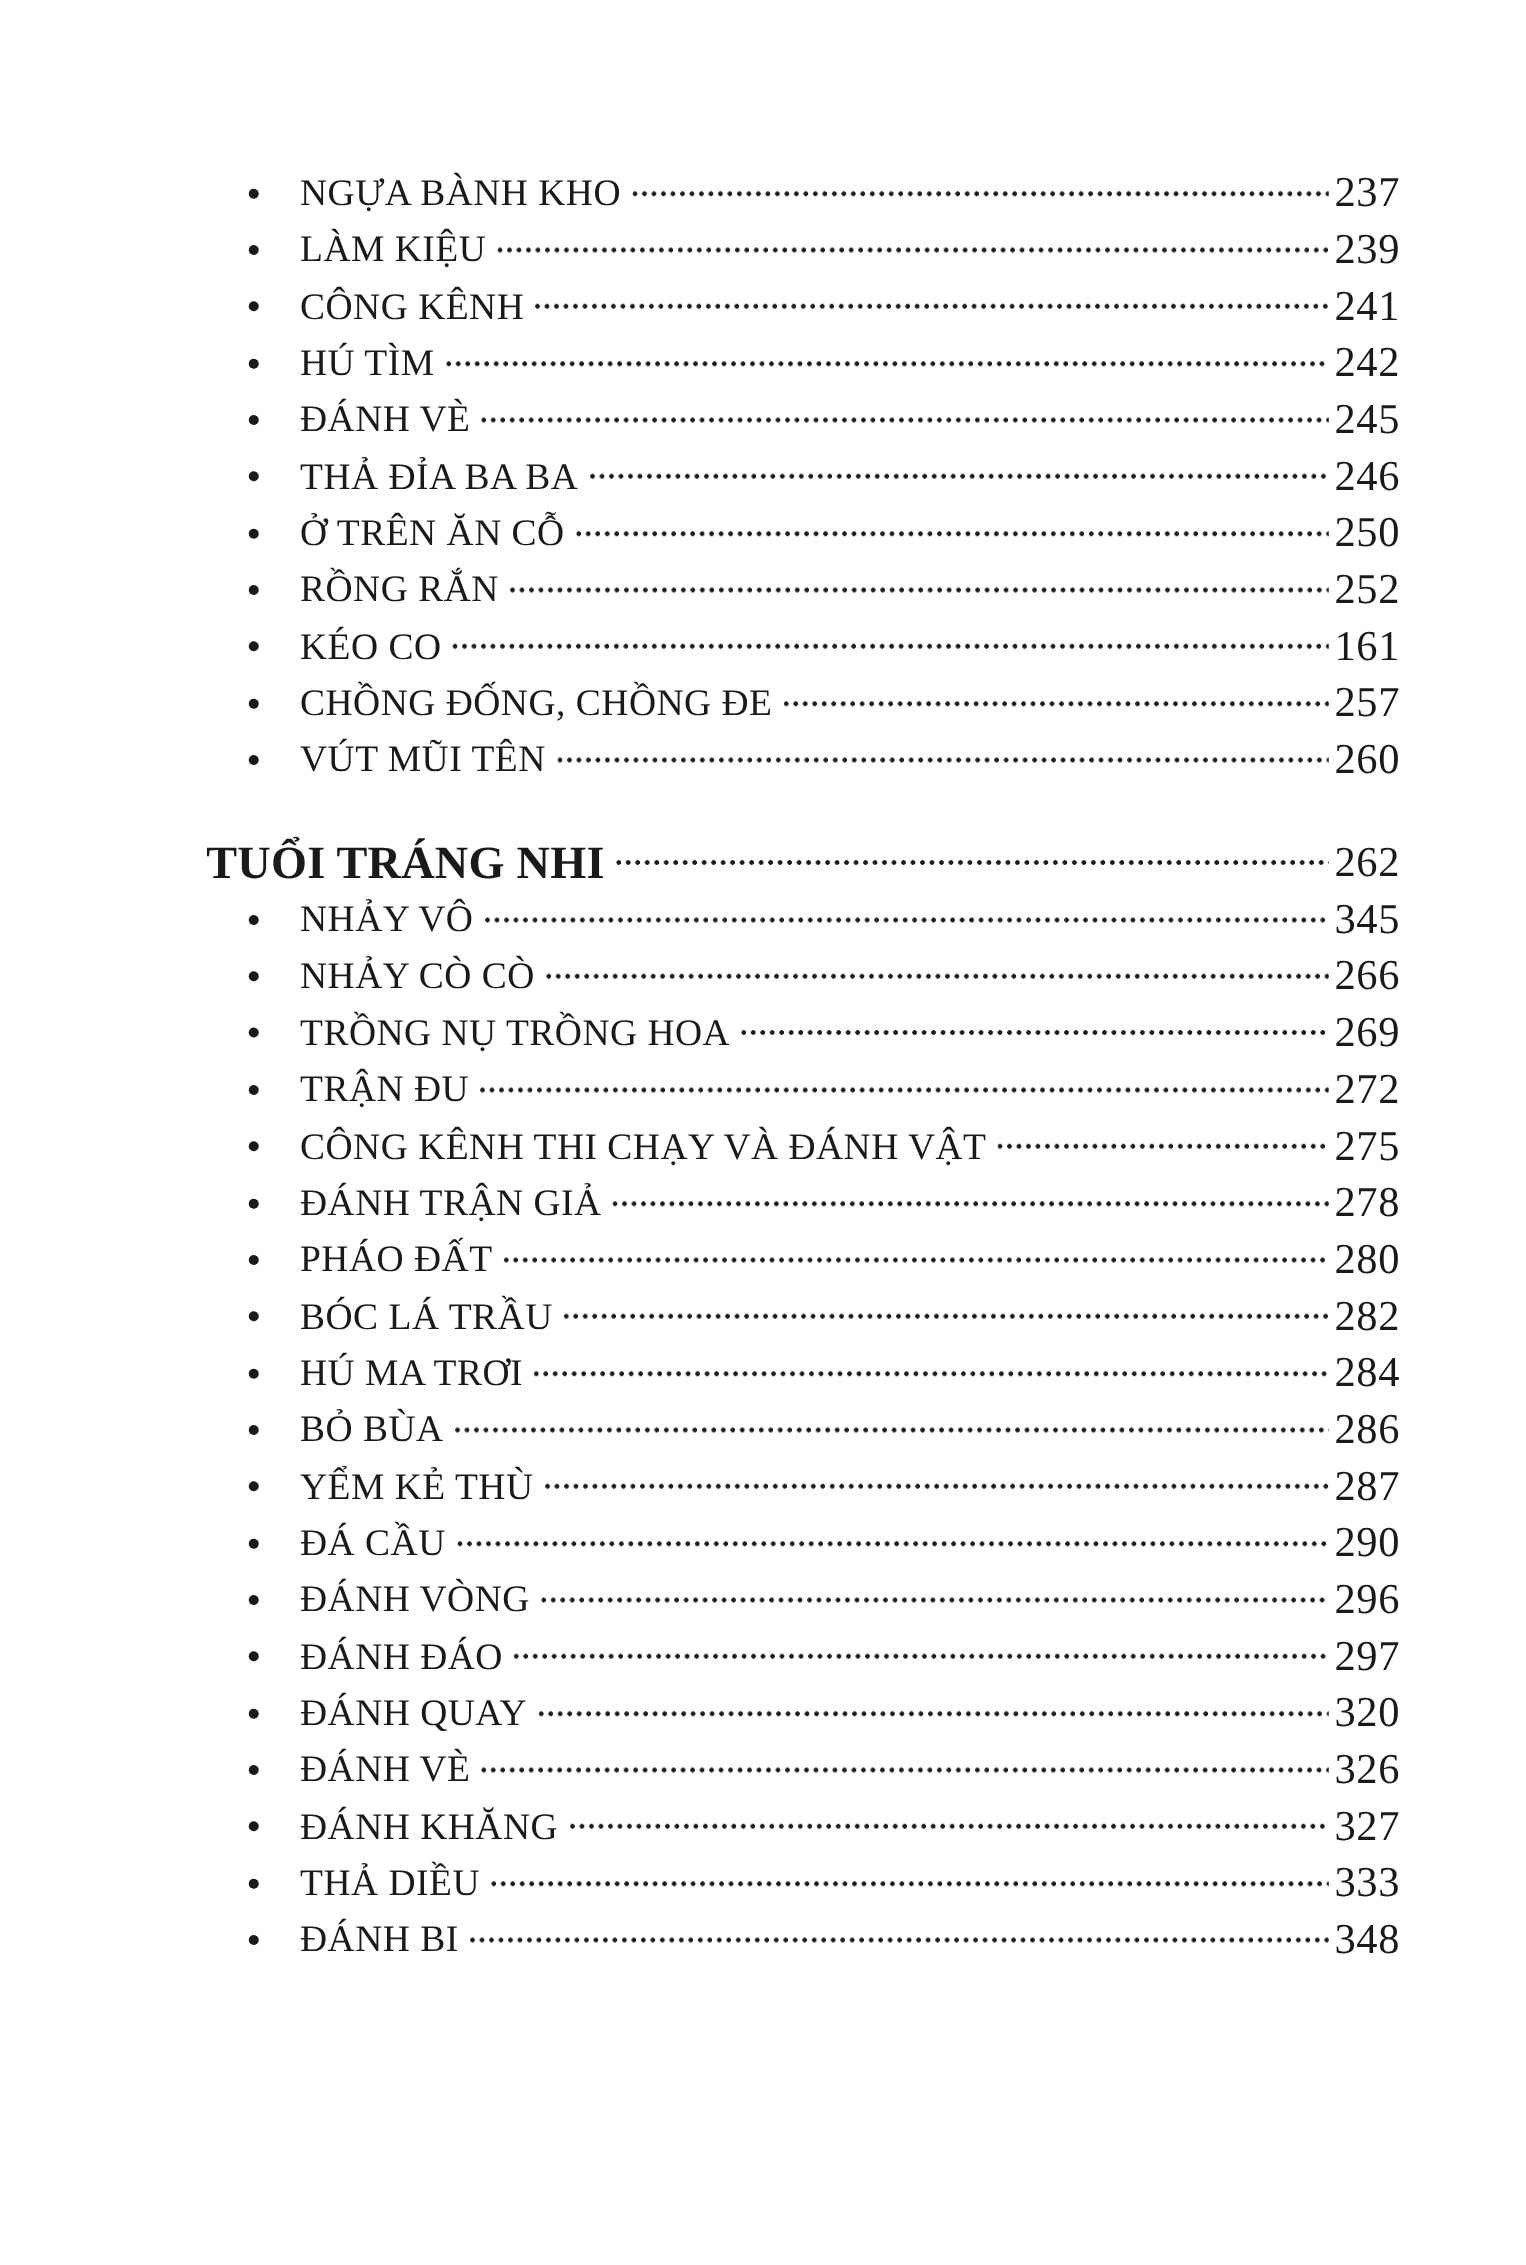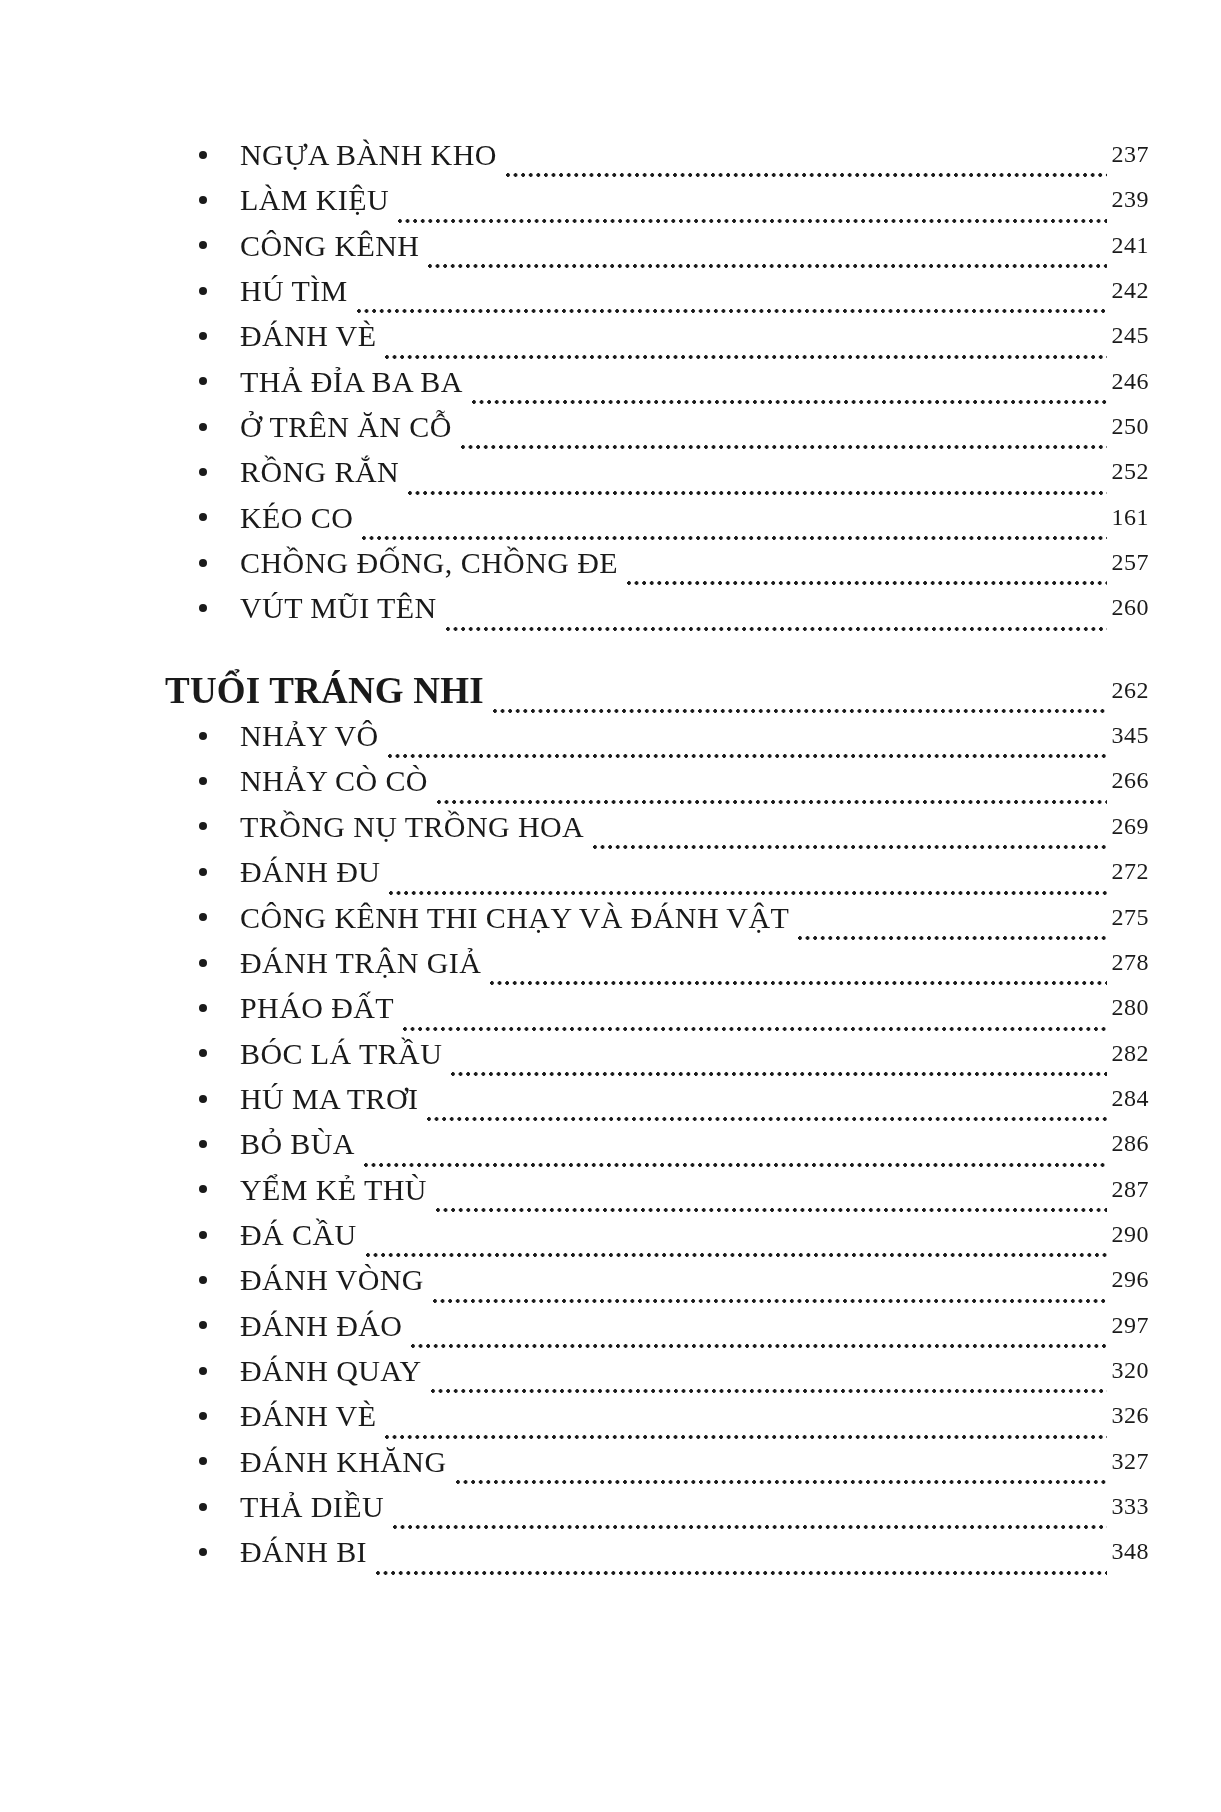--- a/index.html
+++ b/index.html
@@ -17,24 +17,24 @@
     color: #1a1a1a;
   }
   .toc {
     position: absolute;
     top: 132px;
     left: 0;
     right: 0;
   }
   .row {
     display: flex;
-    align-items: flex-end;
+    align-items: center;
     height: 45.35px;
     padding-left: 199px;
-    padding-right: 72px;
+    padding-right: 101px;
     box-sizing: border-box;
   }
   .bullet {
     flex: none;
     width: 8px;
     height: 8px;
     border-radius: 50%;
     background: #1a1a1a;
     align-self: center;
     margin-right: 33px;
@@ -49,21 +49,21 @@
     flex: 1;
     height: 4px;
     margin: 0 5px 0 9px;
     background-image: radial-gradient(circle at 2px 2px, #1a1a1a 1.6px, transparent 2.1px);
     background-size: 7.6px 4px;
     background-repeat: repeat-x;
     background-position: left bottom;
   }
   .pagenum {
     flex: none;
-    font-size: 24px;
+    font-size: 34px;
     line-height: 45.35px;
     letter-spacing: 0.5px;
   }
   .row.section {
     padding-left: 143px;
     margin-top: 37px;
   }
   .row.section .label {
     font-size: 37px;
     font-weight: bold;
@@ -161,21 +161,21 @@
     <span class="pagenum">266</span>
   </div>
       <div class="row">
     <span class="bullet"></span>
     <span class="label">TRỒNG NỤ TRỒNG HOA</span>
     <span class="dots"></span>
     <span class="pagenum">269</span>
   </div>
       <div class="row">
     <span class="bullet"></span>
-    <span class="label">ĐÁNH ĐU</span>
+    <span class="label">TRẬN ĐU</span>
     <span class="dots"></span>
     <span class="pagenum">272</span>
   </div>
       <div class="row">
     <span class="bullet"></span>
     <span class="label">CÔNG KÊNH THI CHẠY VÀ ĐÁNH VẬT</span>
     <span class="dots"></span>
     <span class="pagenum">275</span>
   </div>
       <div class="row">

